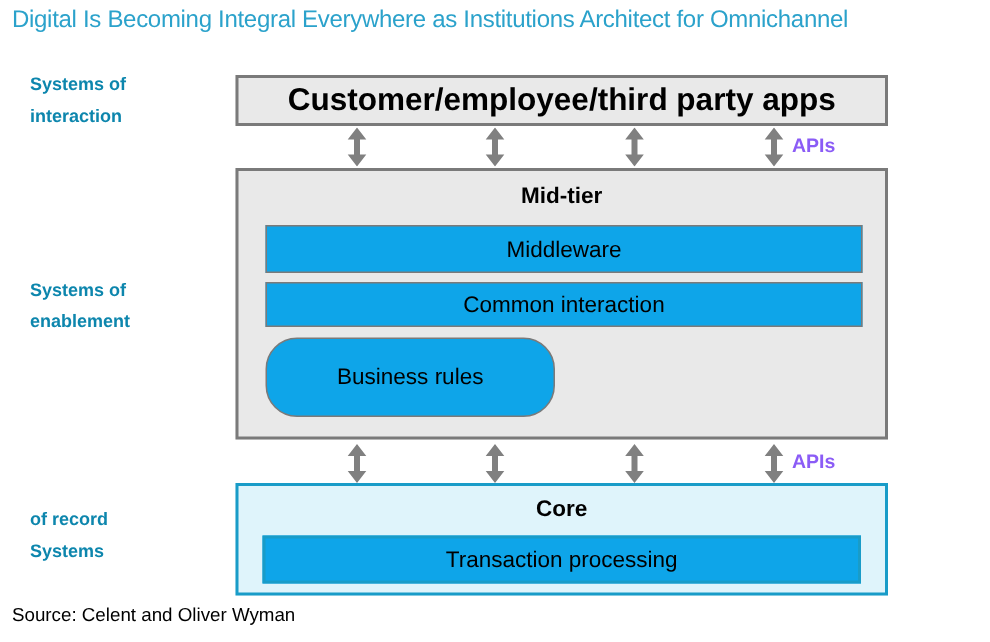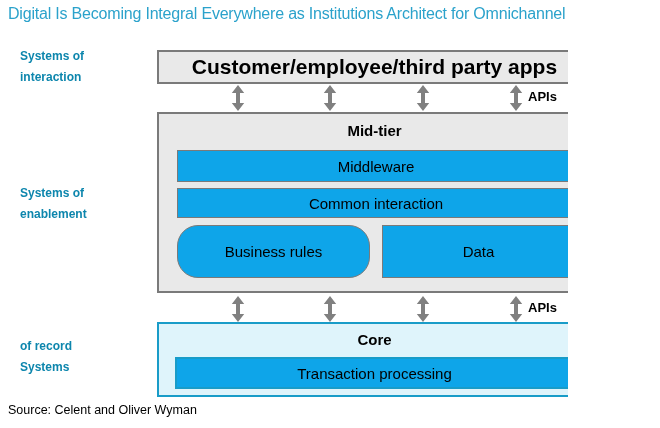--- a/index.html
+++ b/index.html
@@ -1,18 +1,18 @@
 <!DOCTYPE html>
 <html style="--title-blue: #2BA2CB; --label-teal: #0D86AD; --box-fill: #E9E9E9; --box-border: #7A7A7A; --core-fill: #DFF4FB; --core-border: #199CC8; --arrow-gray: #808080; --text-black: #000000;"><head>
 <meta charset="utf-8">
 <style>
   html, body { margin: 0; padding: 0; background: #fff; }
   .canvas {
     position: relative;
-    width: 568px;
+    width: 660px;
     height: 428px;
     background: #fff;
     font-family: "Liberation Sans", "DejaVu Sans", sans-serif;
     color: var(--text-black, #000);
     overflow: hidden;
     text-decoration: underline;
   }
   .title {
     position: absolute;
     left: 8px; top: 5px;
@@ -86,21 +86,21 @@
   .arrow {
     position: absolute;
     width: 14px; height: 26px;
   }
   .arrow svg { display: block; width: 14px; height: 26px; }
   .apis-label {
     position: absolute;
     left: 528px;
     font-size: 13px;
     font-weight: bold;
-    color: #000000;
+    color: #8b5cf6;
   }
   .apis-top { top: 89px; }
   .apis-bottom { top: 300px; }
 
   .source {
     position: absolute;
     left: 8px; top: 403px;
     font-size: 12.5px;
     color: #000;
   }
@@ -155,23 +155,20 @@
     <div class="box-heading midtier-title">Mid-tier</div>
     <div class="white-box middleware-box">
       <span>Middleware</span>
     </div>
     <div class="white-box common-box">
       <span>Common interaction</span>
     </div>
     <div class="white-box business-box">
       <span>Business rules</span>
     </div>
-    <div class="white-box data-box">
-      <span>Data</span>
-    </div>
   </div>
 
   <div class="arrow" style="left:231px; top:296px;">
     <svg viewBox="0 0 14 26">
         <path fill="#808080" class="arrow-fill" d="M7 0 L13.2 8 H9 V18 H13.2 L7 26 L0.8 18 H5 V8 H0.8 Z"></path>
       </svg>
   </div>
   <div class="arrow" style="left:323px; top:296px;">
     <svg viewBox="0 0 14 26">
         <path fill="#808080" class="arrow-fill" d="M7 0 L13.2 8 H9 V18 H13.2 L7 26 L0.8 18 H5 V8 H0.8 Z"></path>

